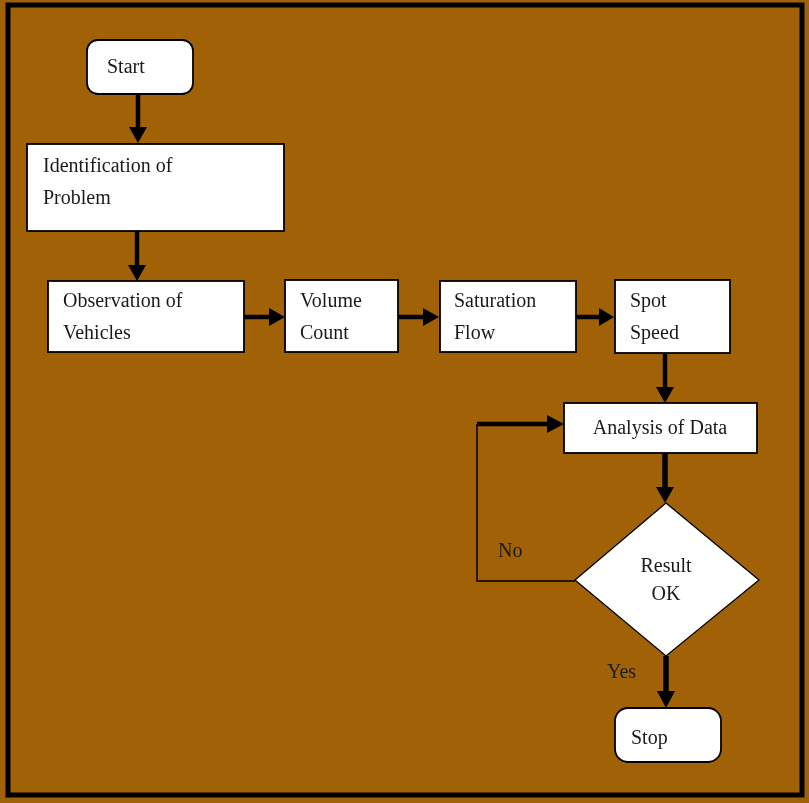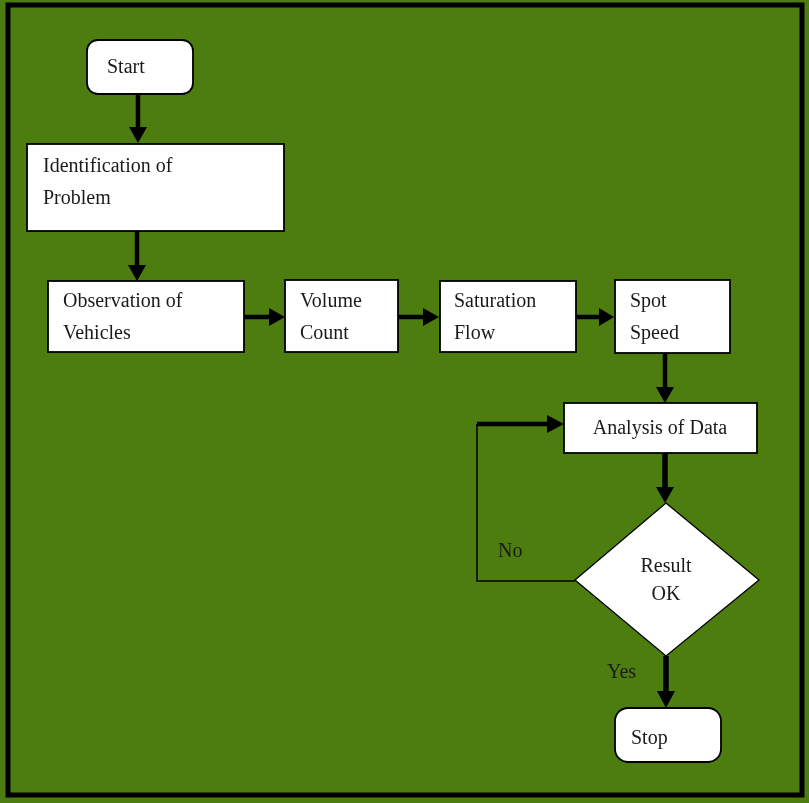--- a/index.html
+++ b/index.html
@@ -4,21 +4,21 @@
 <style>
   html, body {
     margin: 0;
     padding: 0;
     background: #ffffff;
   }
   .page {
     position: relative;
     width: 809px;
     height: 803px;
-    background: #4d7c0f;
+    background: #a16207;
     overflow: hidden;
   }
   svg {
     display: block;
     position: absolute;
     left: 0;
     top: 0;
   }
   text {
     font-family: "Liberation Serif", "DejaVu Serif", serif;

